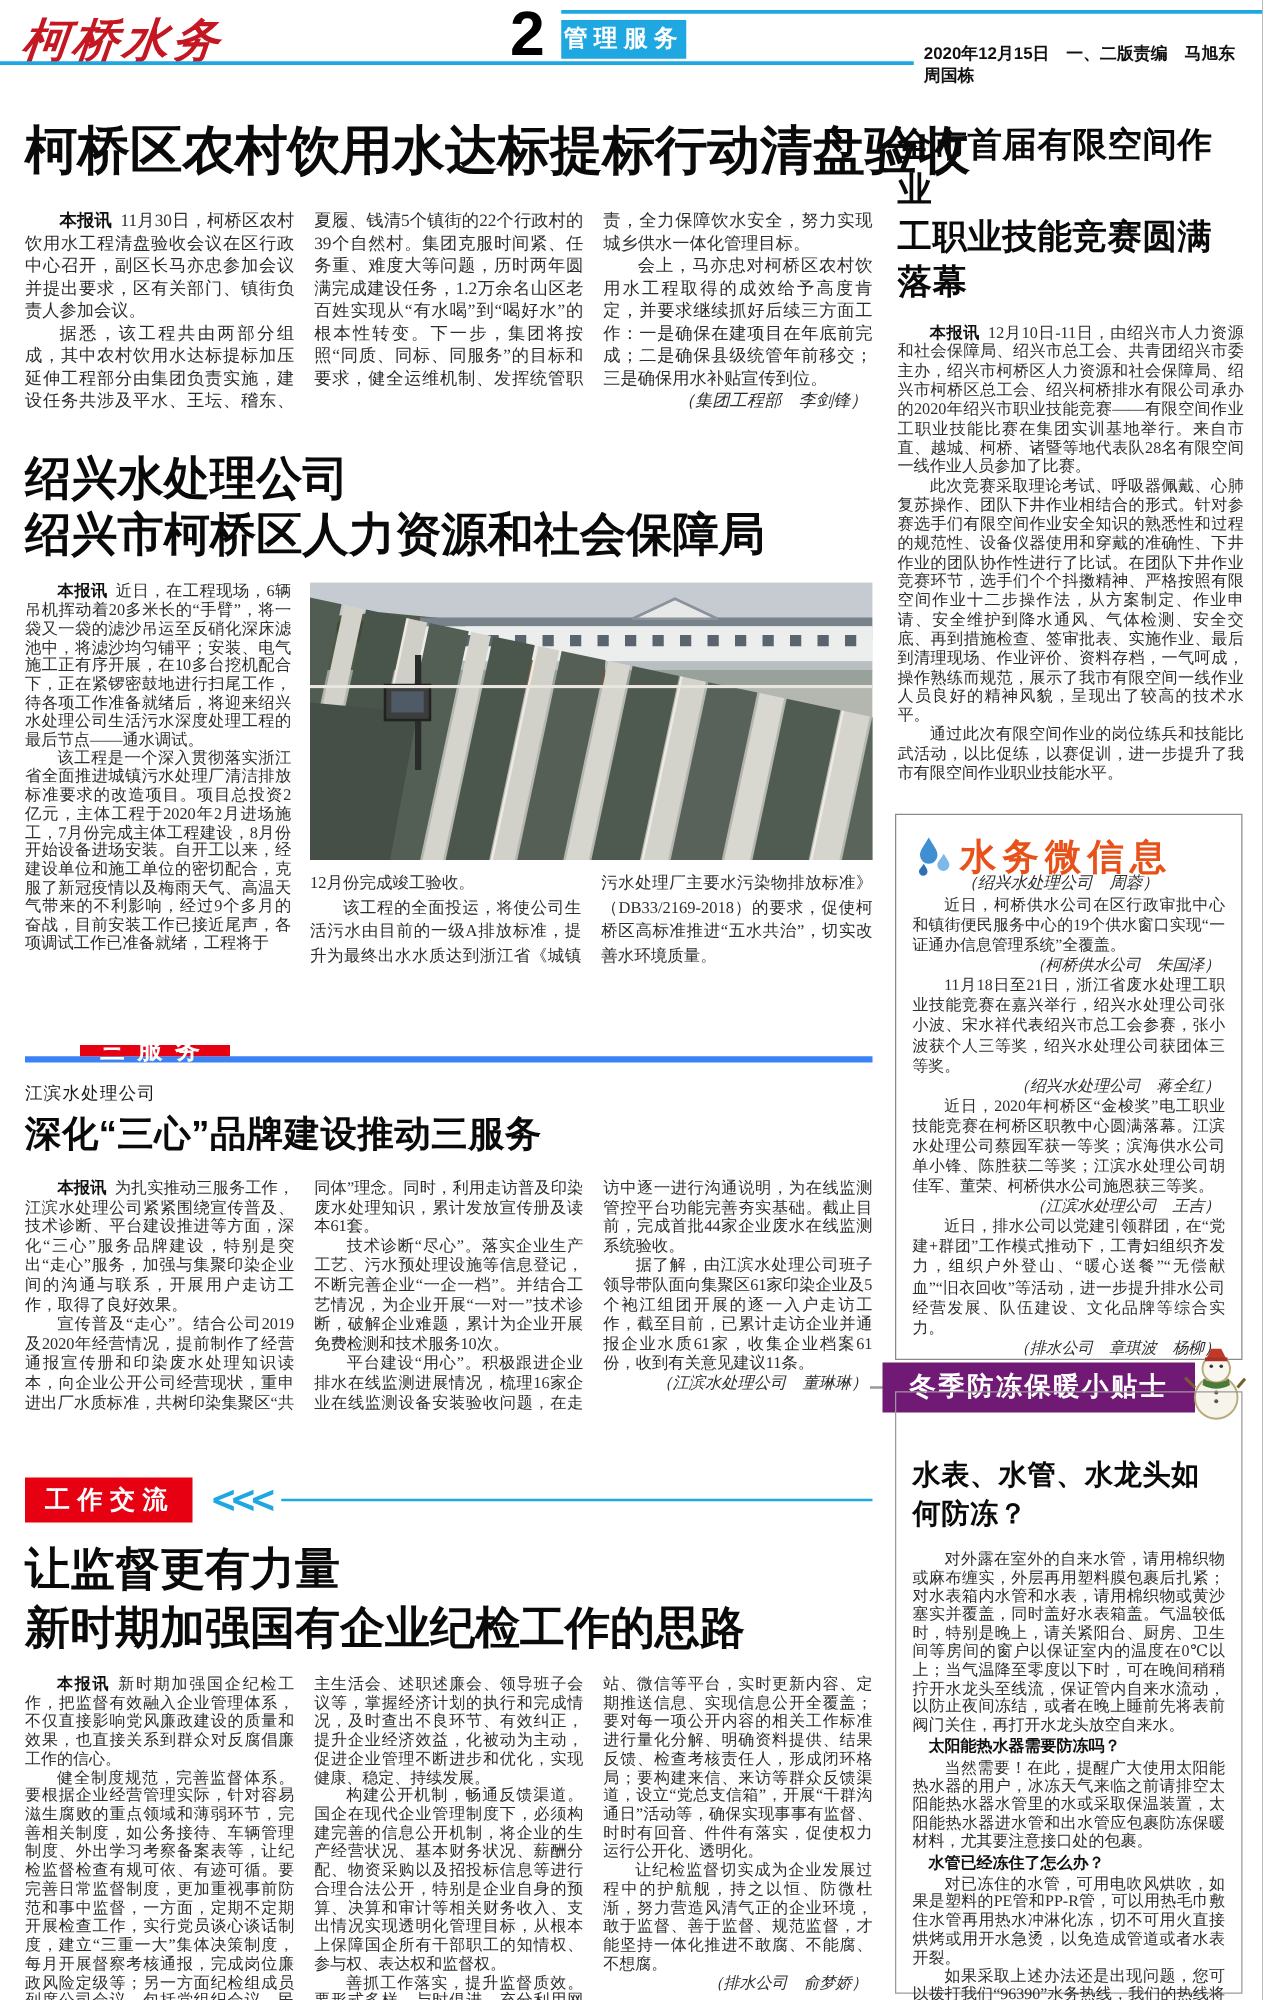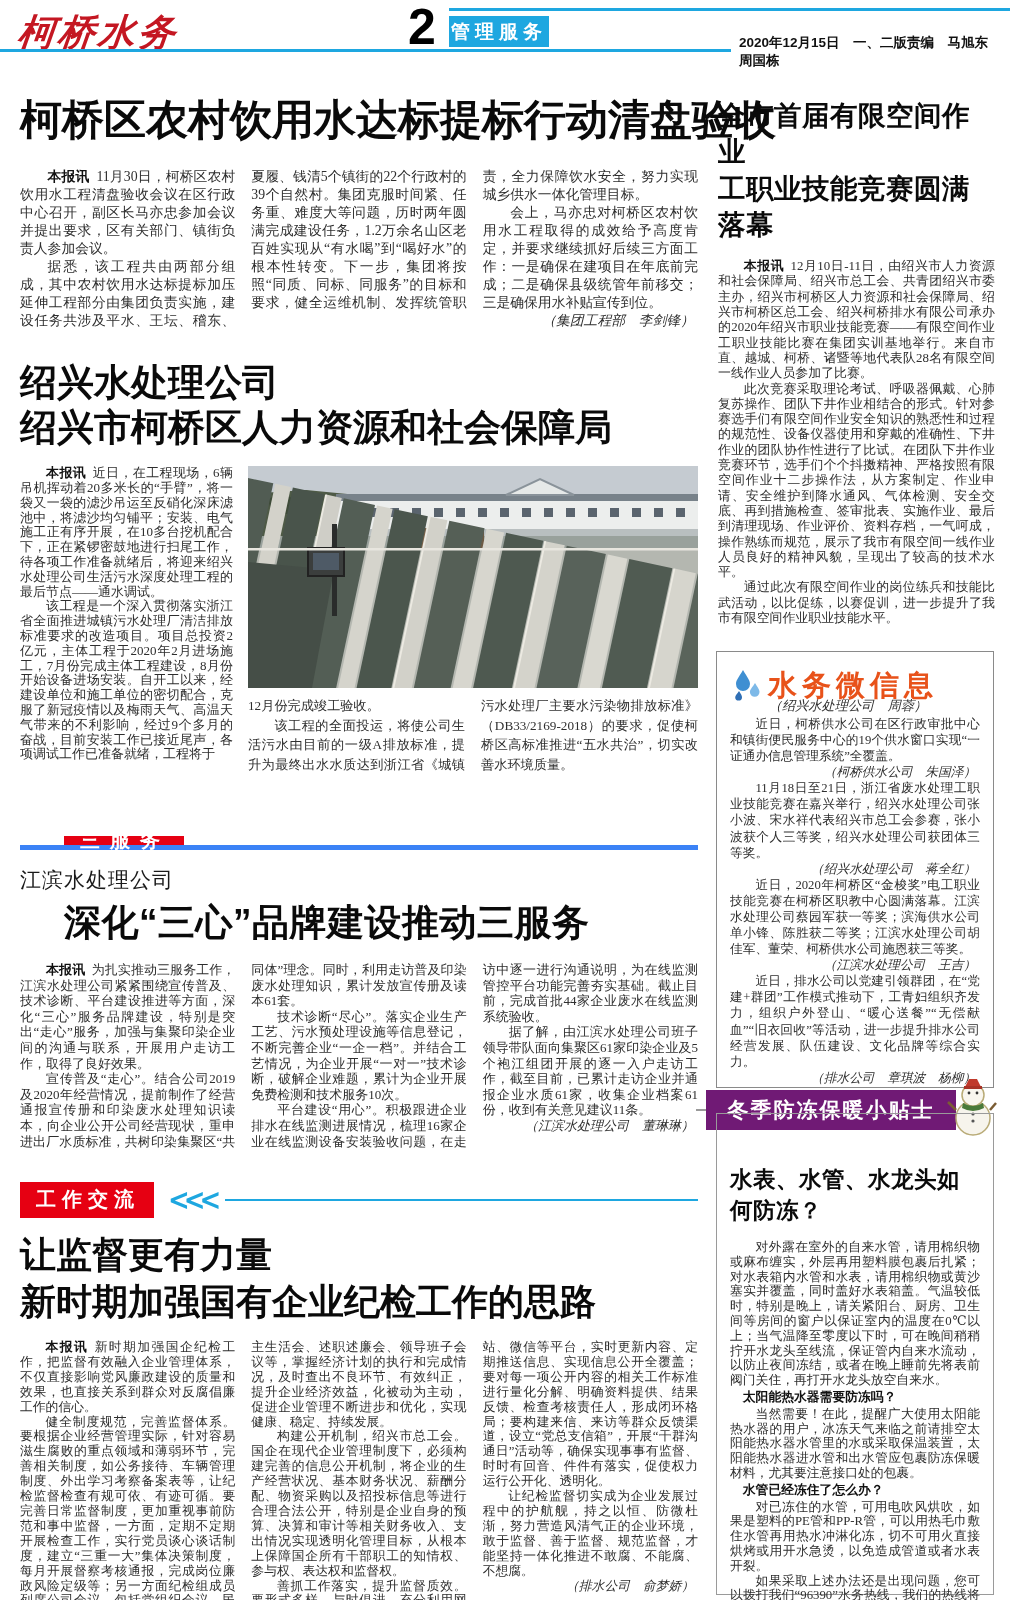--- a/index.html
+++ b/index.html
@@ -42,22 +42,22 @@
   .a2 .c1{width:213px;font-size:13px;line-height:14.8px;height:330px;overflow:hidden;}
   .a2 .right{width:450px;}
   .photo{width:450px;height:222px;display:block;}
   .a2 .below{margin-top:8px;column-count:2;column-gap:16px;column-fill:auto;height:94px;
     font-size:13.2px;line-height:19.5px;}
   .a2 .below .first{text-indent:0;}
   
   .s3{position:absolute;left:20px;top:836px;width:678px;}
   .s3 .badge-row{border-bottom:5px solid #3b82f6;line-height:0;padding-left:44px;}
   .s3 .redbadge{letter-spacing:10px;}
-  .a3 .kicker{margin-top:16px;font-size:21px;color:#1a1a1a;letter-spacing:1px;}
-  .a3 h2{font-size:37px;margin-top:4px;letter-spacing:.5px;margin-left:44px;}
+  .a3 .kicker{margin-top:16px;font-size:14px;color:#1a1a1a;letter-spacing:1px;}
+  .a3 h2{font-size:29px;margin-top:4px;letter-spacing:.5px;}
   .a3 .body{margin-top:14px;column-count:3;column-gap:16px;column-fill:auto;height:202px;
     font-size:13px;line-height:15.6px;}
   
   .s4{position:absolute;left:20px;top:1182px;width:678px;}
   .s4 .badge-row{display:flex;align-items:center;}
   .chevrons{color:#1ea7e0;font-family:"DejaVu Sans",sans-serif;font-weight:bold;font-size:26px;
     letter-spacing:-6px;margin:0 10px 0 14px;transform:scaleY(1.15);}
   .cyanline{flex:1;height:2.5px;background:#1ea7e0;}
   .a4 h2{font-size:36px;line-height:1.25;margin-top:14px;}
   .a4 .body{margin-top:16px;column-count:3;column-gap:16px;column-fill:auto;height:276px;
@@ -219,21 +219,21 @@
       <span class="redbadge">工作交流</span>
       <span class="chevrons">&lt;&lt;&lt;</span>
       <span class="cyanline"></span>
     </div>
     <div class="a4">
       <h2 class="hd">让监督更有力量</h2>
       <h2 class="hd" style="margin-top:2px;">新时期加强国有企业纪检工作的思路</h2>
       <div class="body">
         <p class="para"><b class="lead">本报讯</b><span>新时期加强国企纪检工作，把监督有效融入企业管理体系，不仅直接影响党风廉政建设的质量和效果，也直接关系到群众对反腐倡廉工作的信心。</span></p>
         <p class="para">健全制度规范，完善监督体系。要根据企业经营管理实际，针对容易滋生腐败的重点领域和薄弱环节，完善相关制度，如公务接待、车辆管理制度、外出学习考察备案表等，让纪检监督检查有规可依、有迹可循。要完善日常监督制度，更加重视事前防范和事中监督，一方面，定期不定期开展检查工作，实行党员谈心谈话制度，建立“三重一大”集体决策制度，每月开展督察考核通报，完成岗位廉政风险定级等；另一方面纪检组成员列席公司会议，包括党组织会议、民主生活会、述职述廉会、领导班子会议等，掌握经济计划的执行和完成情况，及时查出不良环节、有效纠正，提升企业经济效益，化被动为主动，促进企业管理不断进步和优化，实现健康、稳定、持续发展。</p>
-        <p class="para">构建公开机制，绍兴市总工会。国企在现代企业管理制度下，必须构建完善的信息公开机制，将企业的生产经营状况、基本财务状况、薪酬分配、物资采购以及招投标信息等进行合理合法公开，特别是企业自身的预算、决算和审计等相关财务收入、支出情况实现透明化管理目标，从根本上保障国企所有干部职工的知情权、参与权、表达权和监督权。</p>
+        <p class="para">构建公开机制，畅通反馈渠道。国企在现代企业管理制度下，必须构建完善的信息公开机制，将企业的生产经营状况、基本财务状况、薪酬分配、物资采购以及招投标信息等进行合理合法公开，特别是企业自身的预算、决算和审计等相关财务收入、支出情况实现透明化管理目标，从根本上保障国企所有干部职工的知情权、参与权、表达权和监督权。</p>
         <p class="para">善抓工作落实，提升监督质效。要形式多样、与时俱进，充分利用网站、微信等平台，实时更新内容、定期推送信息、实现信息公开全覆盖；要对每一项公开内容的相关工作标准进行量化分解、明确资料提供、结果反馈、检查考核责任人，形成闭环格局；要构建来信、来访等群众反馈渠道，设立“党总支信箱”，开展“干群沟通日”活动等，确保实现事事有监督、时时有回音、件件有落实，促使权力运行公开化、透明化。</p>
         <p class="para">让纪检监督切实成为企业发展过程中的护航舰，持之以恒、防微杜渐，努力营造风清气正的企业环境，敢于监督、善于监督、规范监督，才能坚持一体化推进不敢腐、不能腐、不想腐。</p>
         <p class="byline">（排水公司　俞梦娇）</p>
       </div>
     </div>
   </div>
 
   <div class="weibox">
     <div class="title">
       <svg width="30" height="34" viewBox="0 0 30 34">

